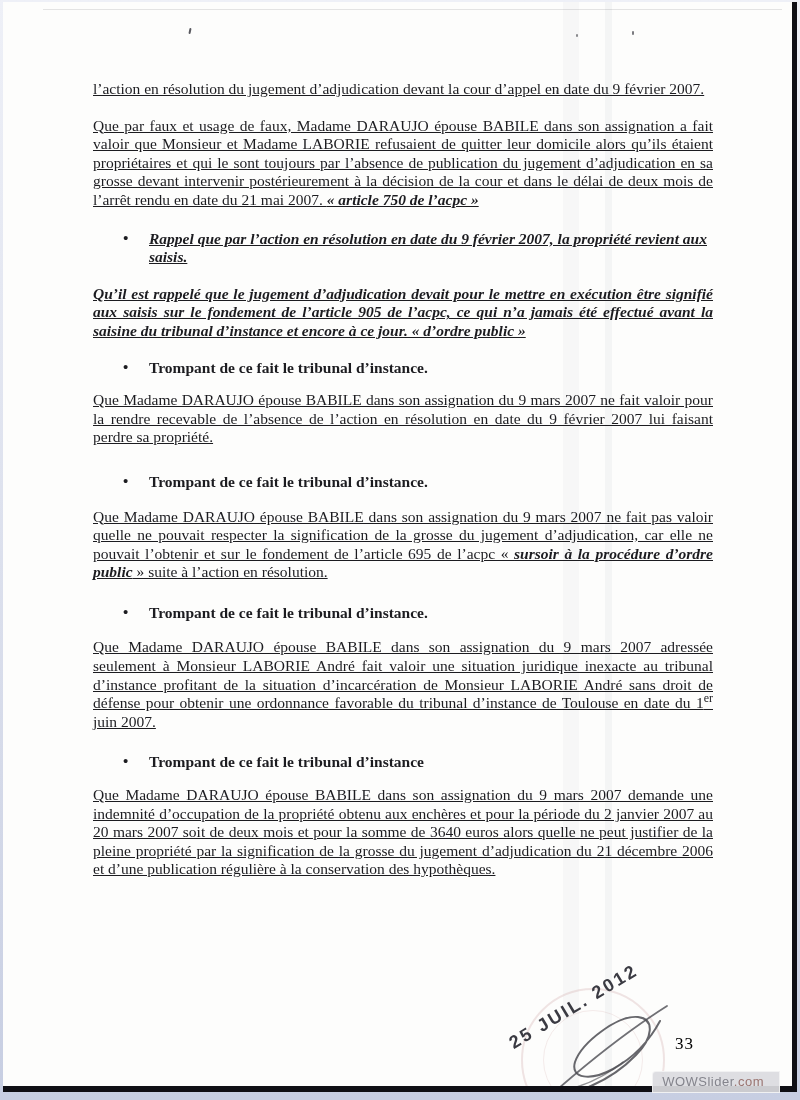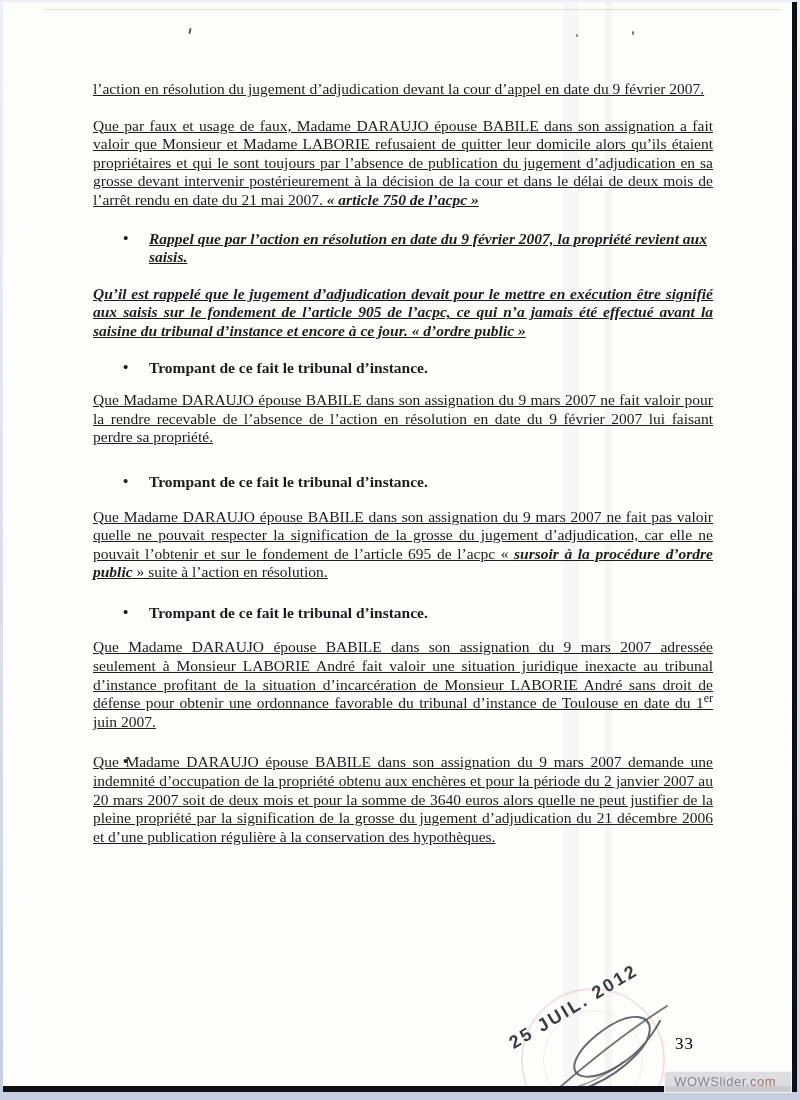--- a/index.html
+++ b/index.html
@@ -54,21 +54,21 @@
     color:#3a3a42; white-space:nowrap;
   }
   .signature-svg { position:absolute; left:528px; top:998px; }
 
   .page-number {
     position:absolute; left:672px; top:1032px;
     font-size:17px; color:#000000; letter-spacing:1px;
   }
 
   .watermark {
-    position:absolute; right:8px; bottom:7px; z-index:10;
+    position:absolute; right:20px; bottom:7px; z-index:10;
     background:rgba(219,219,224,.92);
     border:1px solid rgba(255,255,255,.6);
     border-radius:4px 0 0 0;
     padding:2px 15px 3px 9px;
     font-family:"Liberation Sans","DejaVu Sans",sans-serif;
     font-size:13px; letter-spacing:.5px; line-height:15px;
     text-decoration:none;
   }
   .wm-name { color:#84848c; }
   .wm-tld  { color:#9a7470; }
@@ -113,21 +113,21 @@
 
       <p class="para mb22"><span>Que Madame DARAUJO épouse BABILE dans son assignation du 9 mars 2007 ne fait pas valoir quelle ne pouvait respecter la signification de la grosse du jugement d’adjudication, car elle ne pouvait l’obtenir et sur le fondement de l’article 695 de l’acpc « </span><span class="bi">sursoir à la procédure d’ordre public</span><span> » suite à l’action en résolution.</span></p>
 
       <div class="bullet b mb16">
         <span class="dot">•</span><span>Trompant de ce fait le tribunal d’instance.</span>
       </div>
 
       <p class="para mb22"><span>Que Madame DARAUJO épouse BABILE dans son assignation du 9 mars 2007 adressée seulement à Monsieur LABORIE André fait valoir une situation juridique inexacte au tribunal d’instance profitant de la situation d’incarcération de Monsieur LABORIE André sans droit de défense pour obtenir une ordonnance favorable du tribunal d’instance de Toulouse en date du 1</span><sup>er</sup><span> juin 2007.</span></p>
 
       <div class="bullet b mb14">
-        <span class="dot">•</span>
+        <span class="dot">•</span><span>Trompant de ce fait le tribunal d’instance</span>
       </div>
 
       <p class="para">Que Madame DARAUJO épouse BABILE dans son assignation du 9 mars 2007 demande une indemnité d’occupation de la propriété obtenu aux enchères et pour la période du 2 janvier 2007 au 20 mars 2007 soit de deux mois et pour la somme de 3640 euros alors quelle ne peut justifier de la pleine propriété par la signification de la grosse du jugement d’adjudication du 21 décembre 2006 et d’une publication régulière à la conservation des hypothèques.</p>
 
     </div>
 
     <div class="seal-outer"></div>
     <div class="seal-inner"></div>
 
     <div class="stamp-date">25 JUIL. 2012</div>

